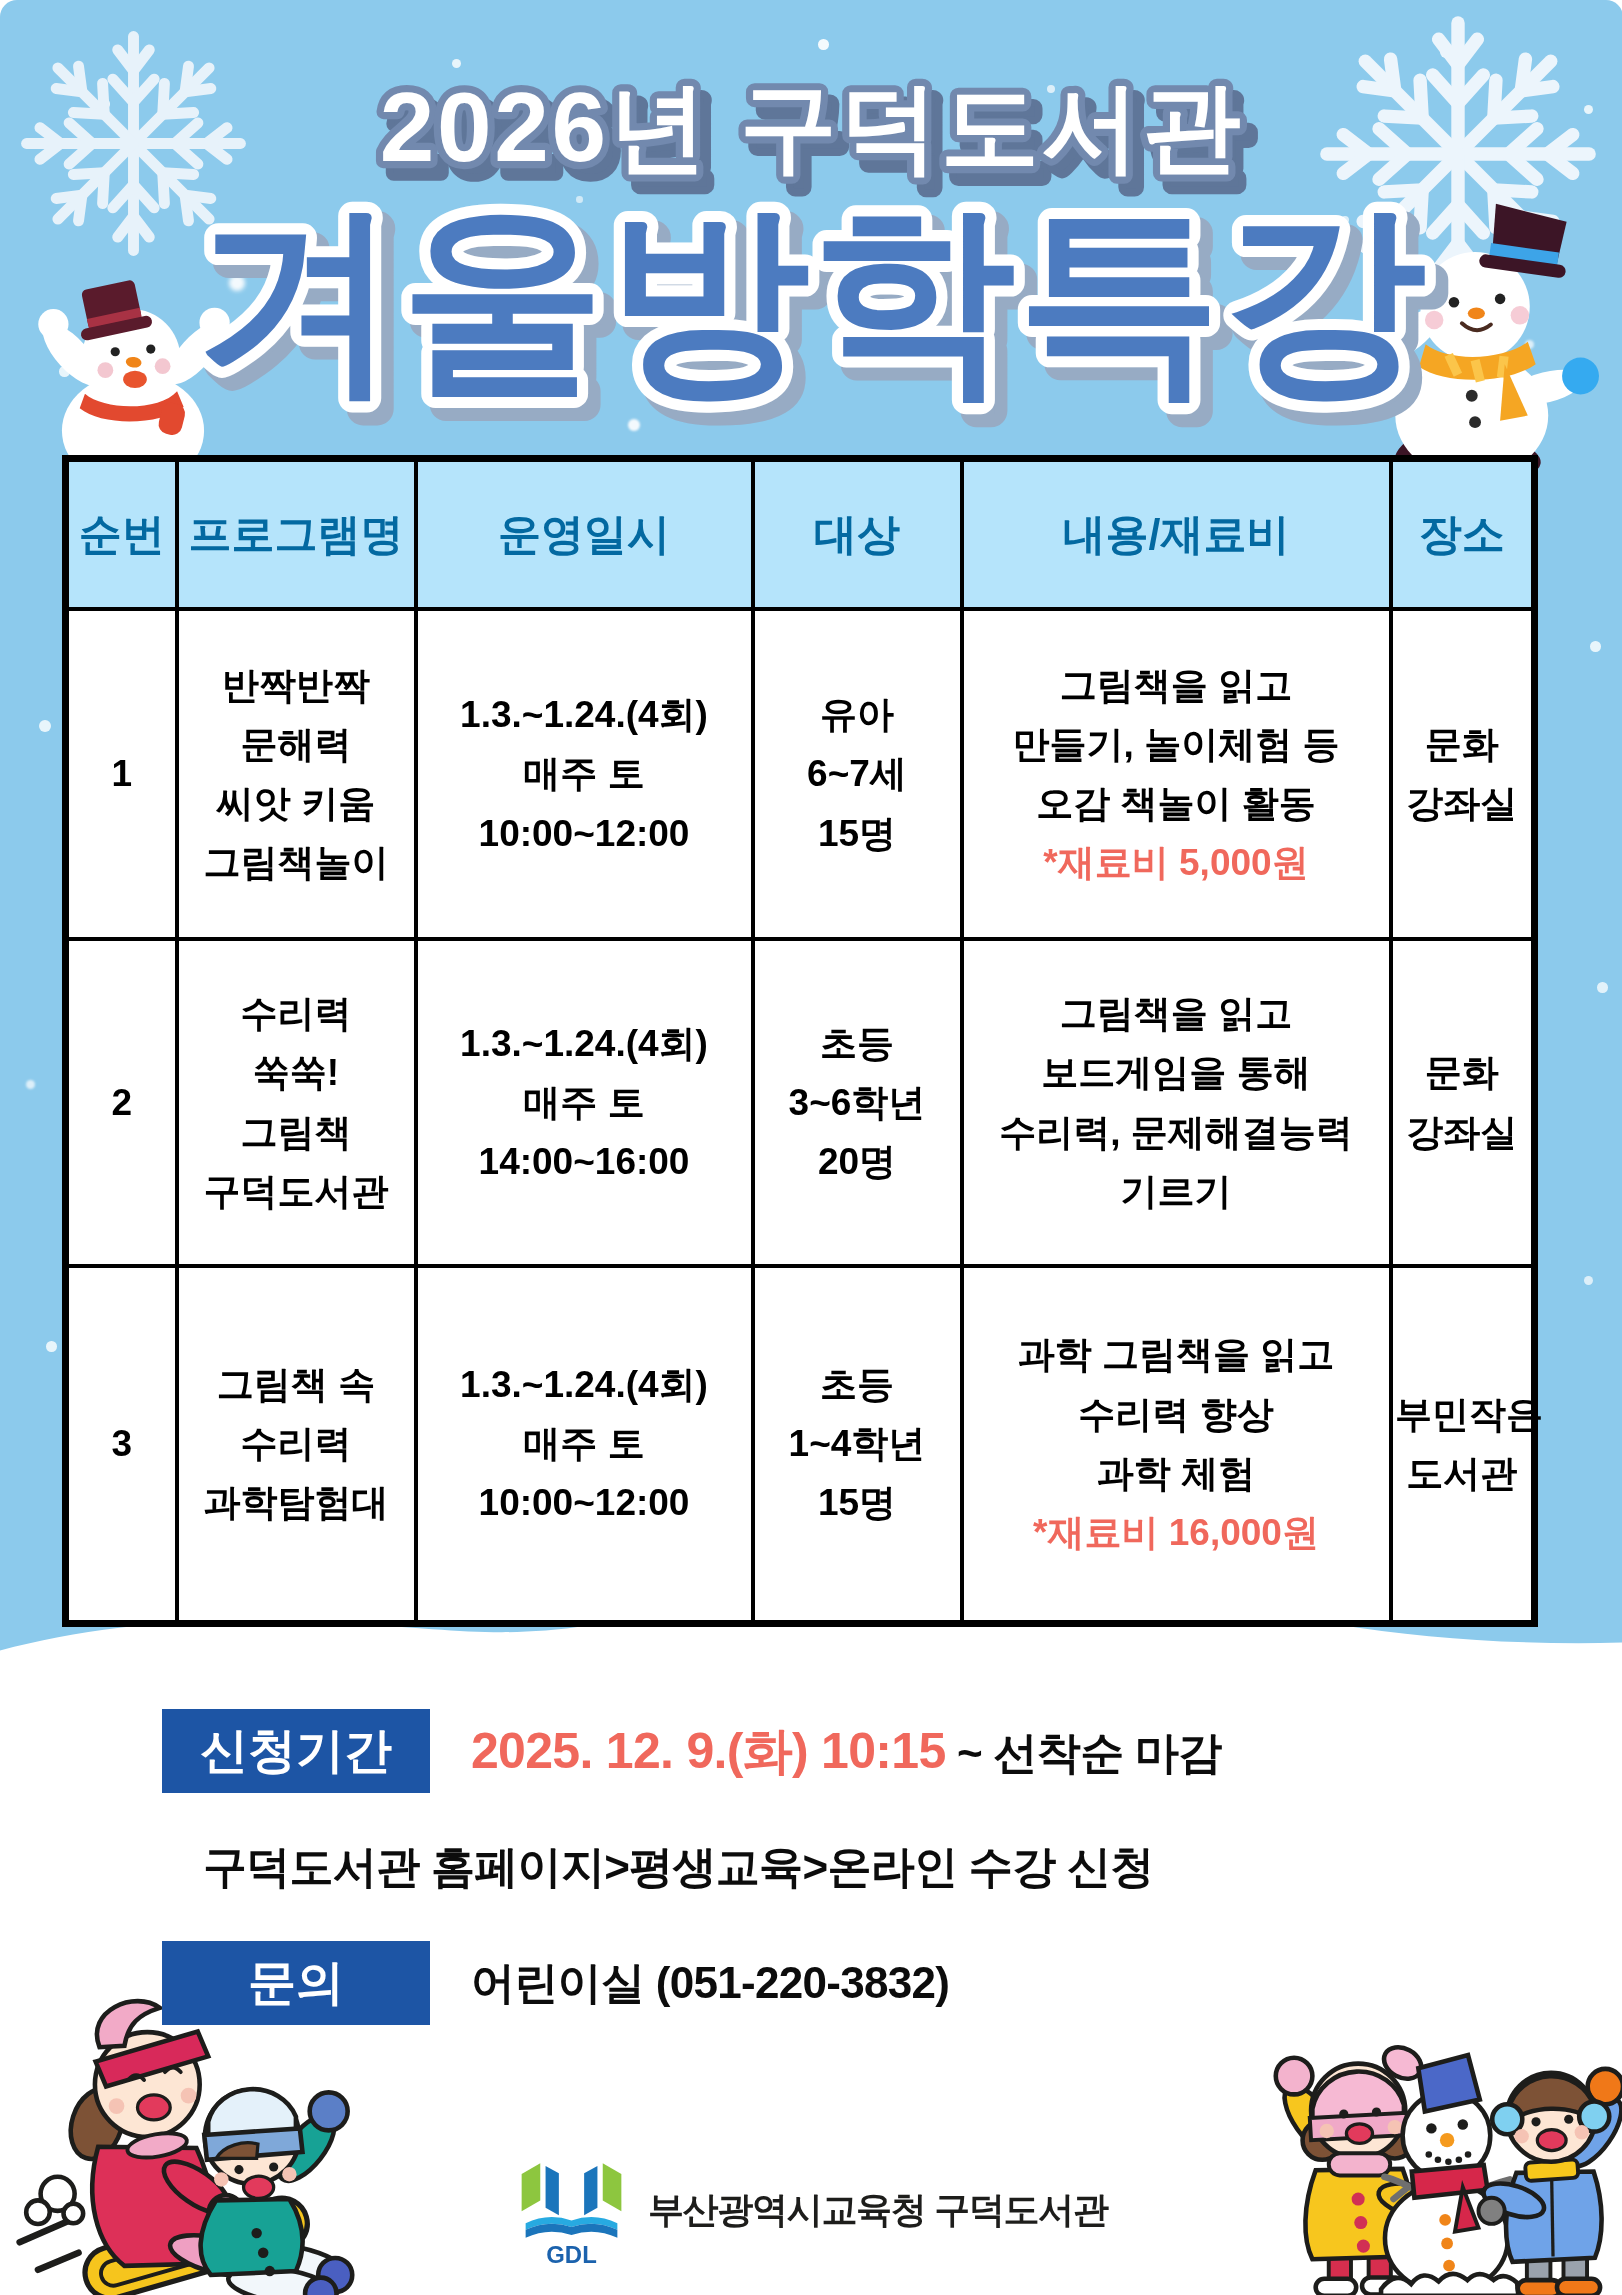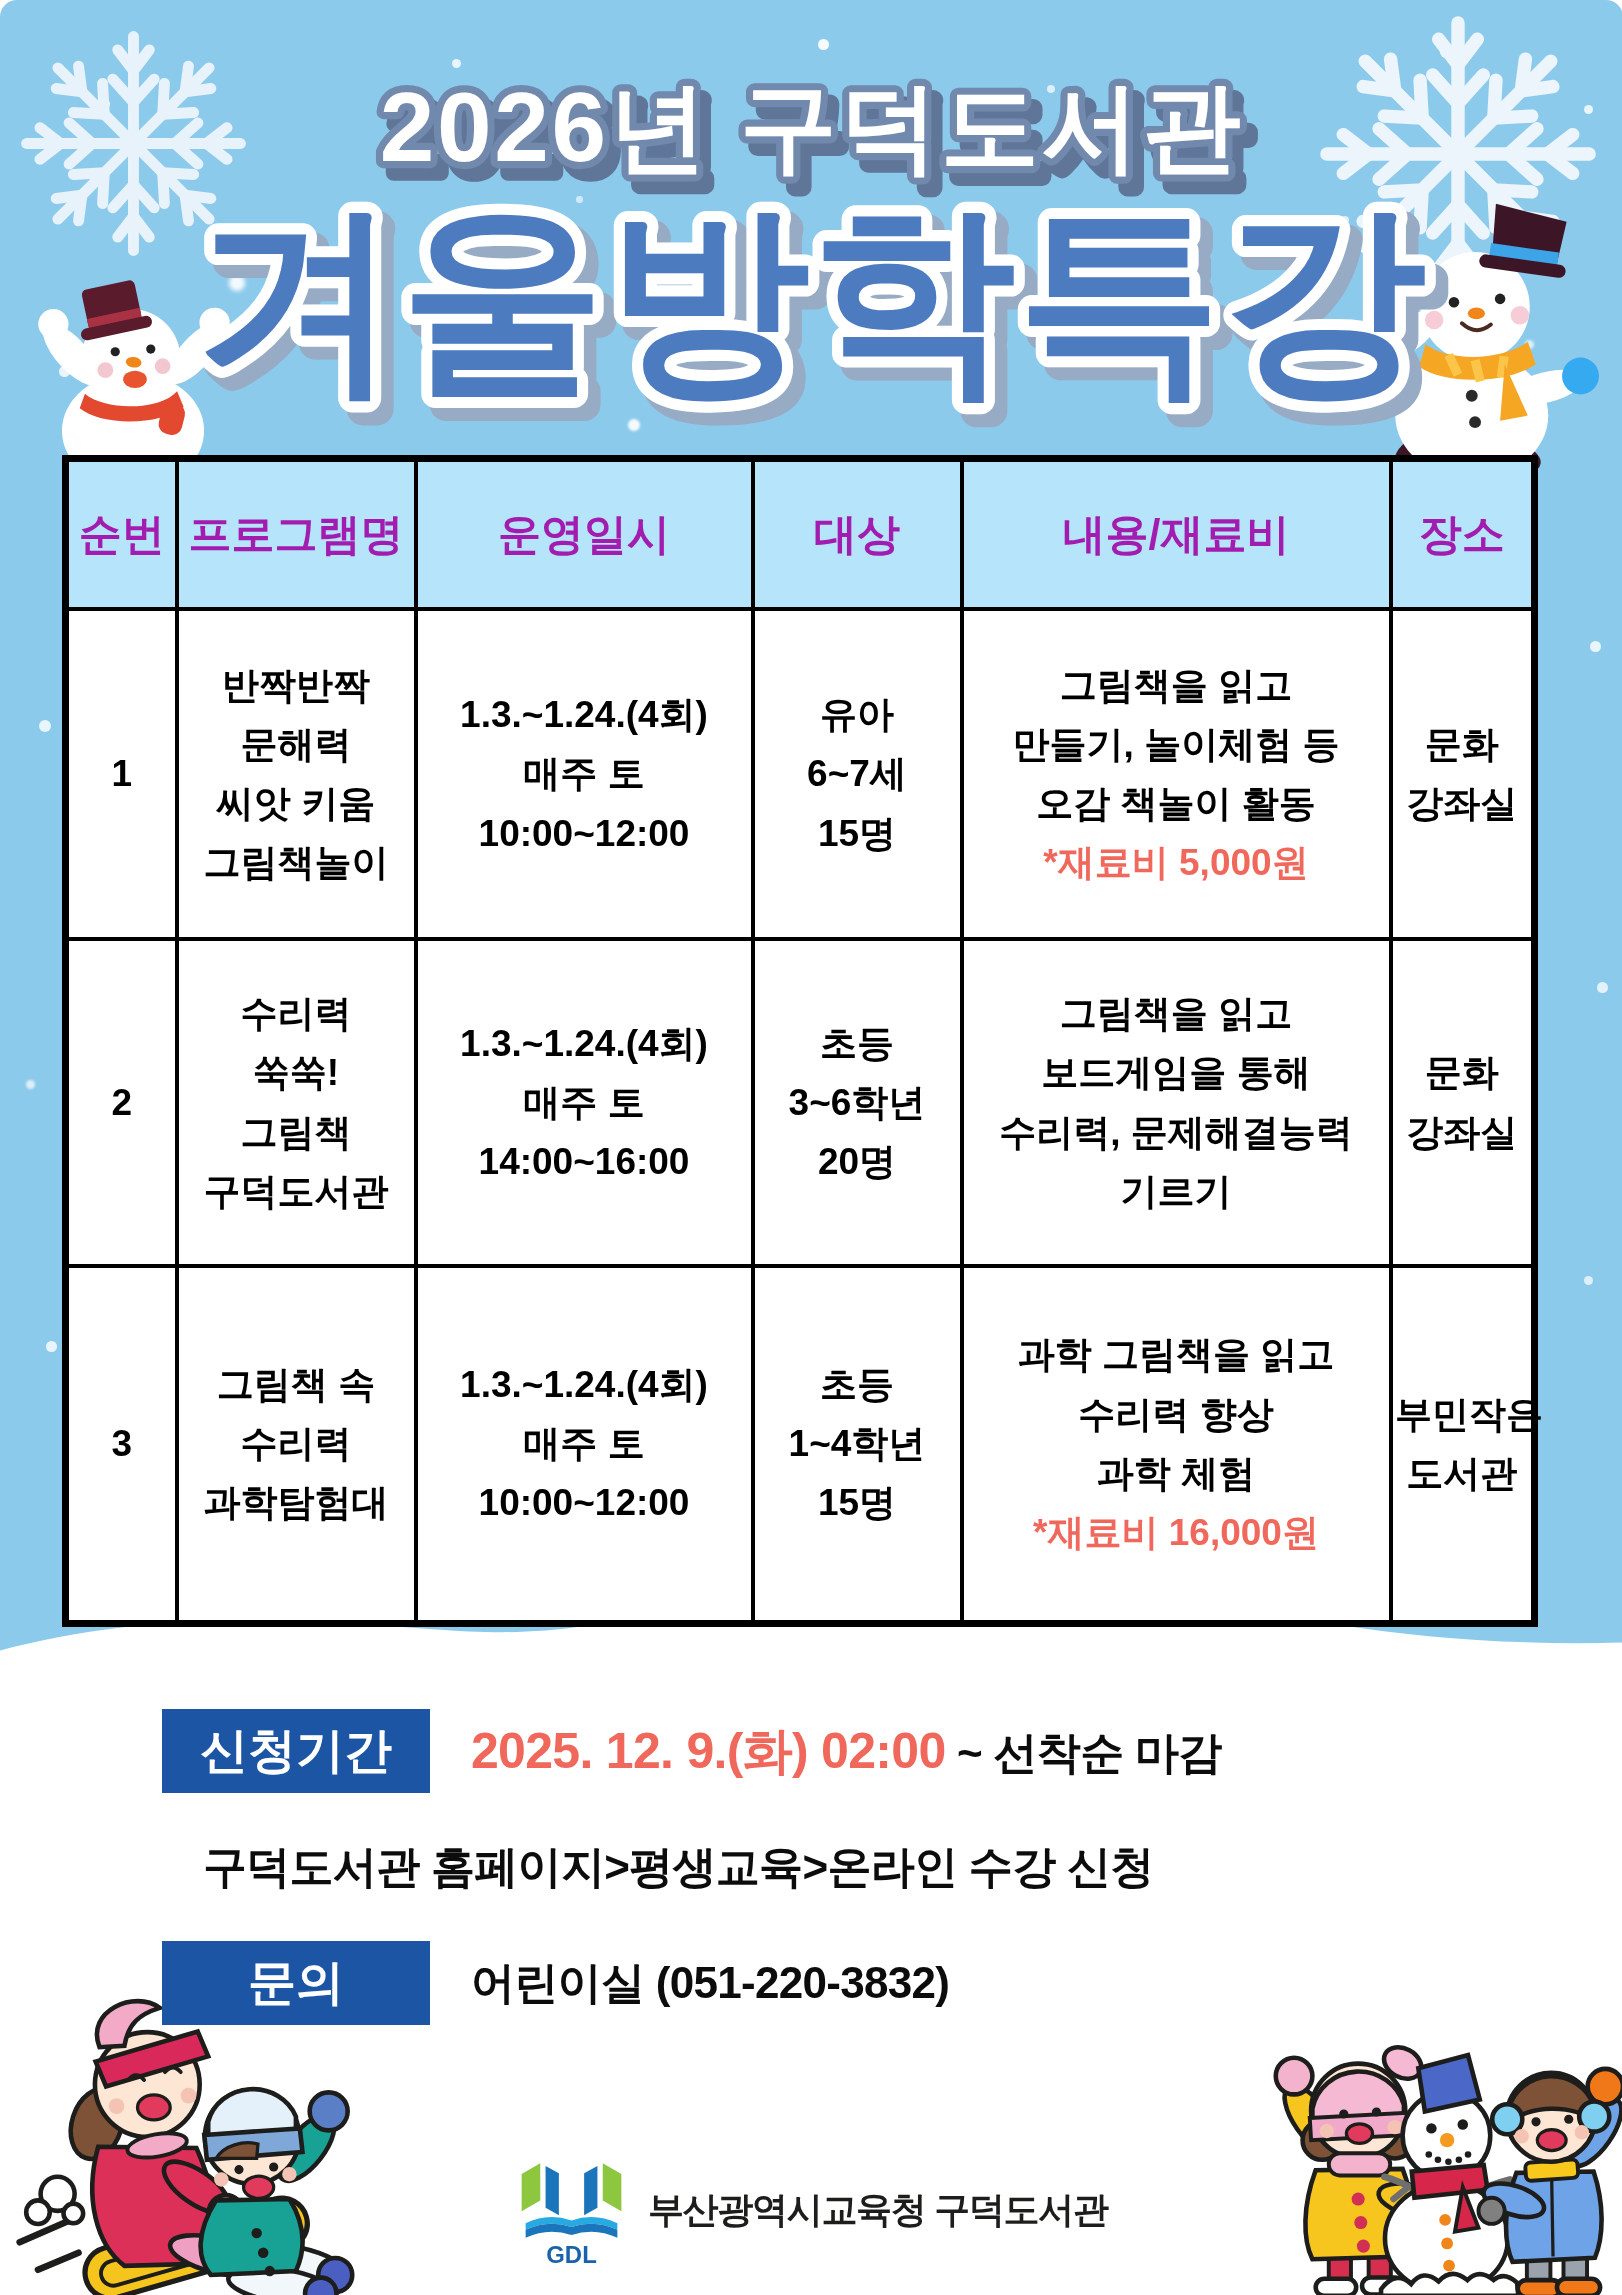--- a/index.html
+++ b/index.html
@@ -19,21 +19,21 @@
   .t-line1{font-family:"Liberation Sans","DejaVu Sans",sans-serif;font-weight:800;letter-spacing:4px;}
   .t-line2{font-family:"Liberation Sans","DejaVu Sans",sans-serif;font-weight:800;letter-spacing:2px;}
 
   table.program-table{
     position:absolute;left:62px;top:455px;width:1469px;z-index:3;
     border-collapse:collapse;table-layout:fixed;background:#fff;
     border:7.9px solid #000;
   }
   .program-table th{
     background:var(--table-header,#b5e4fb);border:4.6px solid #000;
-    font-size:43px;font-weight:700;height:145px;padding:0;color:#a21caf;
+    font-size:43px;font-weight:700;height:145px;padding:0;color:#0369a1;
   }
   .program-table td{
     border:4.6px solid #000;background:#fff;text-align:center;vertical-align:middle;
     font-size:37px;font-weight:600;line-height:1.6;padding:3.9px 2.6px;color:#000;
   }
   .cell-line{white-space:nowrap;}
   .red{color:var(--accent-red,#f0685c);}
 
   .info-rows{position:absolute;left:162px;top:1709px;width:1361px;z-index:3;}
   .info-row{display:flex;align-items:center;height:84px;margin-bottom:32px;}
@@ -289,21 +289,21 @@
 
   <svg class="wave" viewBox="0 0 2480 192" preserveAspectRatio="none">
     <path d="M0,150 C150,110 320,96 520,108 C700,118 760,132 900,112 C1050,90 1150,52 1320,34
              C1450,20 1560,14 1680,28 C1820,44 1900,86 2040,110 C2180,132 2320,142 2480,138
              L2480,192 L0,192 Z" fill="#ffffff"></path>
   </svg>
 
   <div class="info-rows" id="info-rows">
       <div class="info-row">
         <div class="badge">신청기간</div>
-        <div class="info-text"><span class="red">2025. 12. 9.(화) 02:00</span><span> ~ 선착순 마감</span></div>
+        <div class="info-text"><span class="red">2025. 12. 9.(화) 10:15</span><span> ~ 선착순 마감</span></div>
       </div>
       <div class="info-row">
         <div class="info-text"><span>구덕도서관 홈페이지&gt;평생교육&gt;온라인 수강 신청</span></div>
       </div>
       <div class="info-row">
         <div class="badge">문의</div>
         <div class="info-text"><span>어린이실 (051-220-3832)</span></div>
       </div>
     </div>
 

